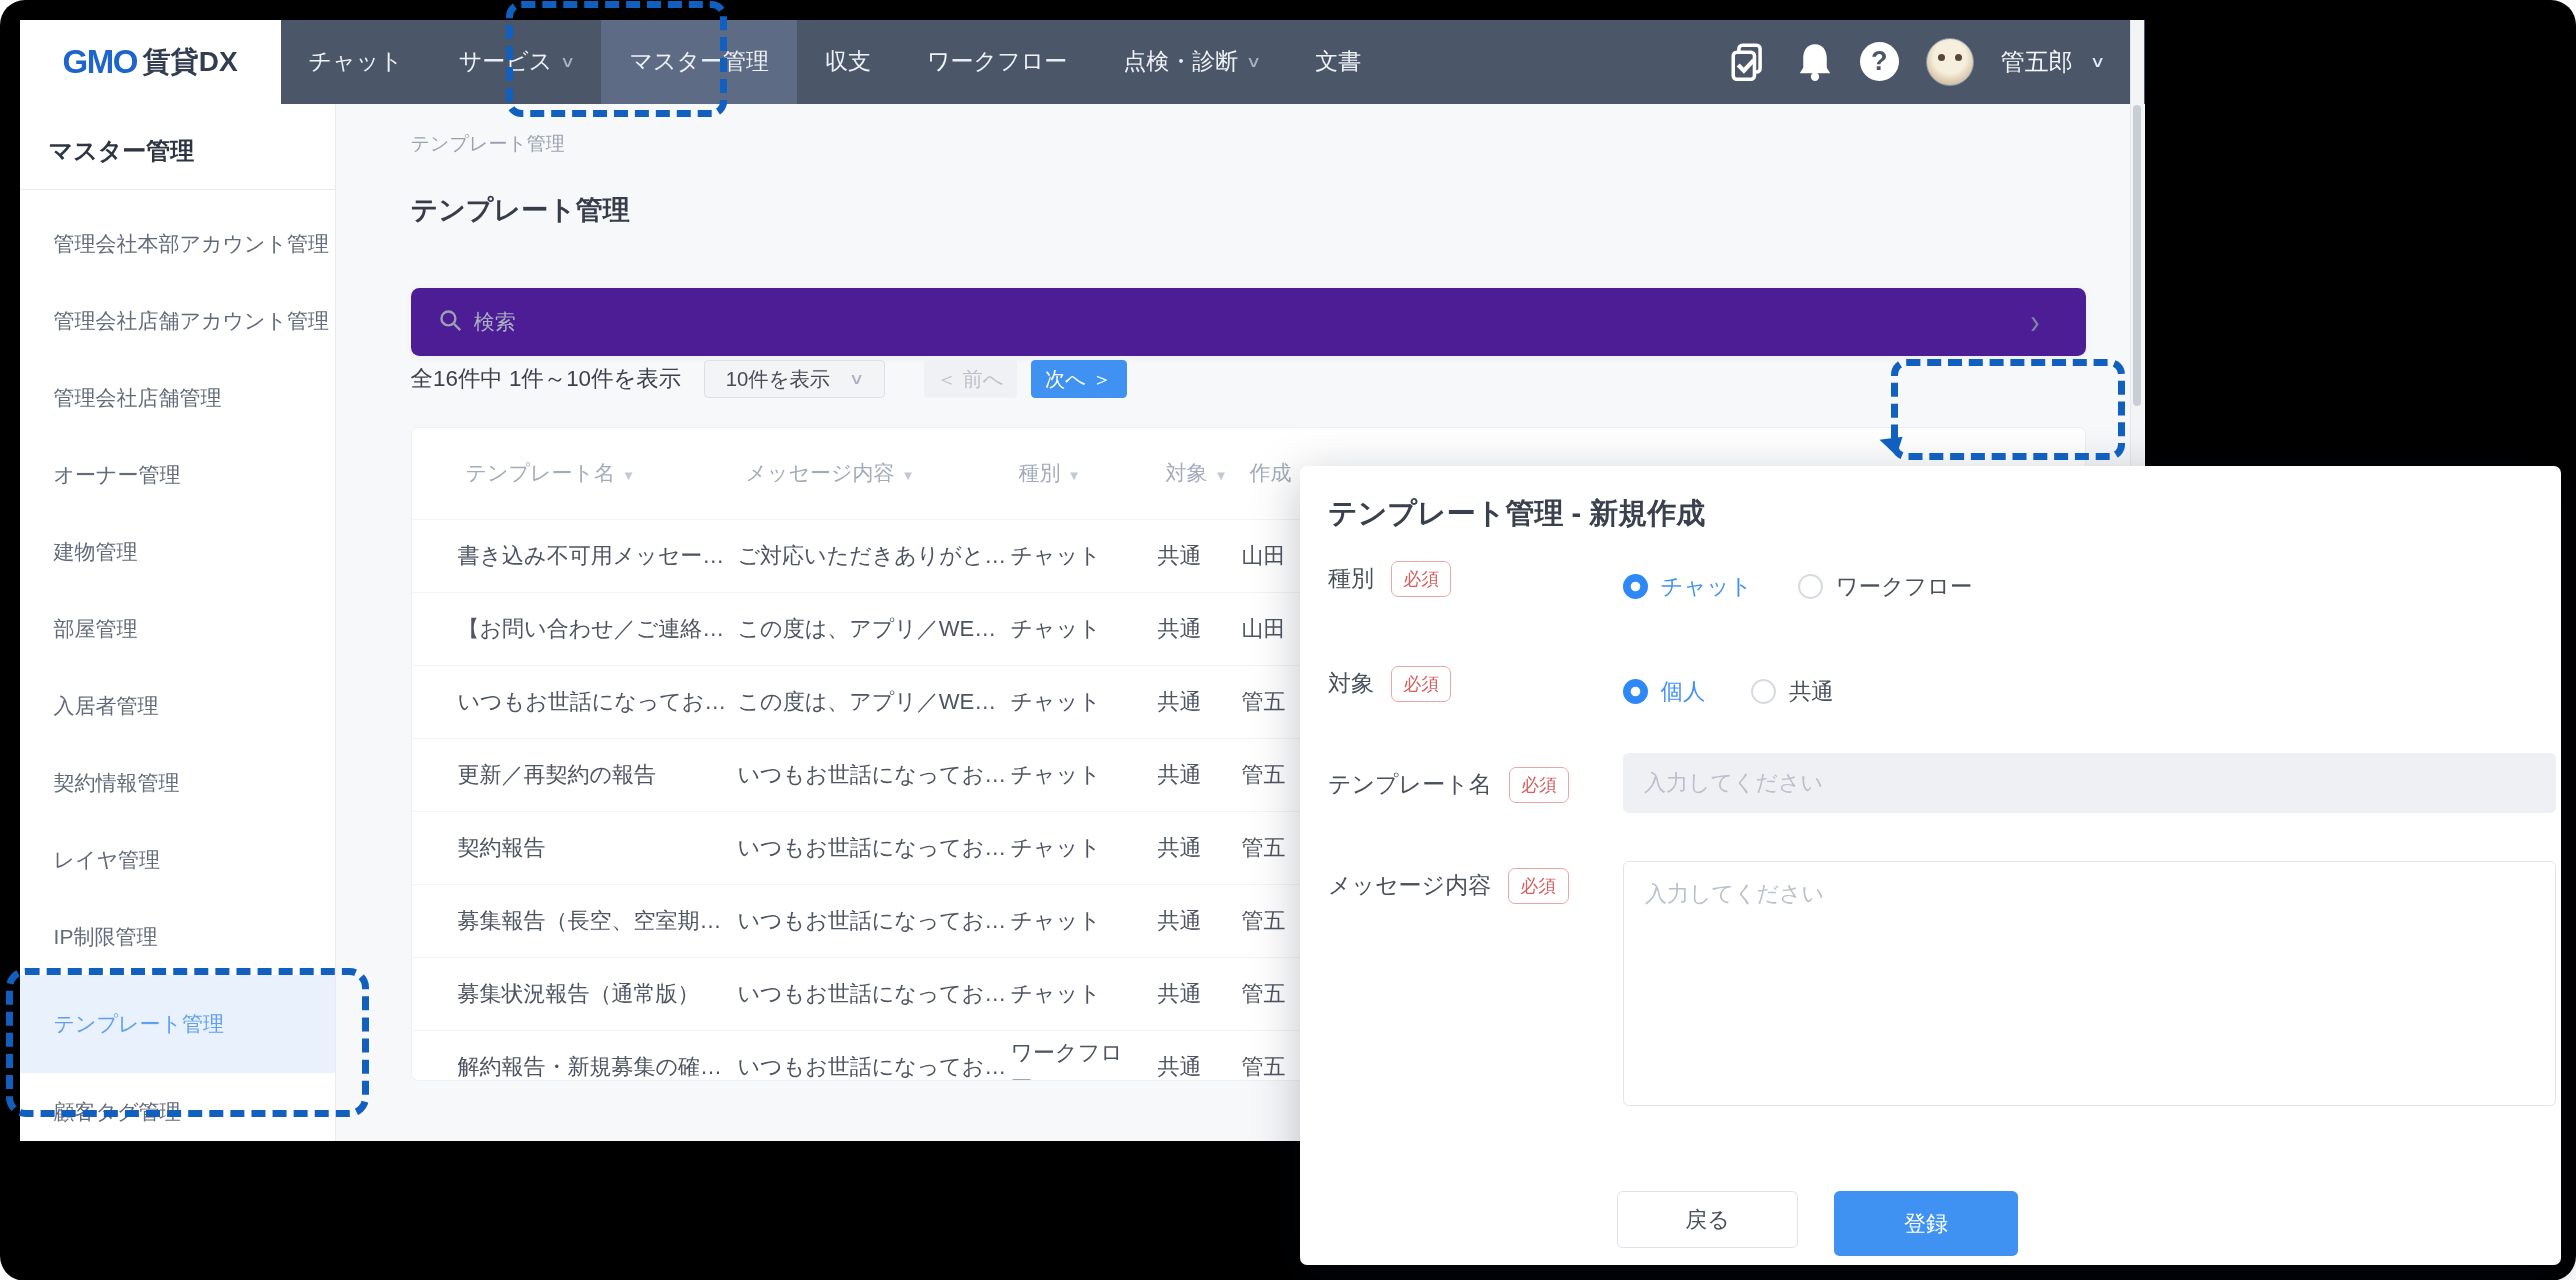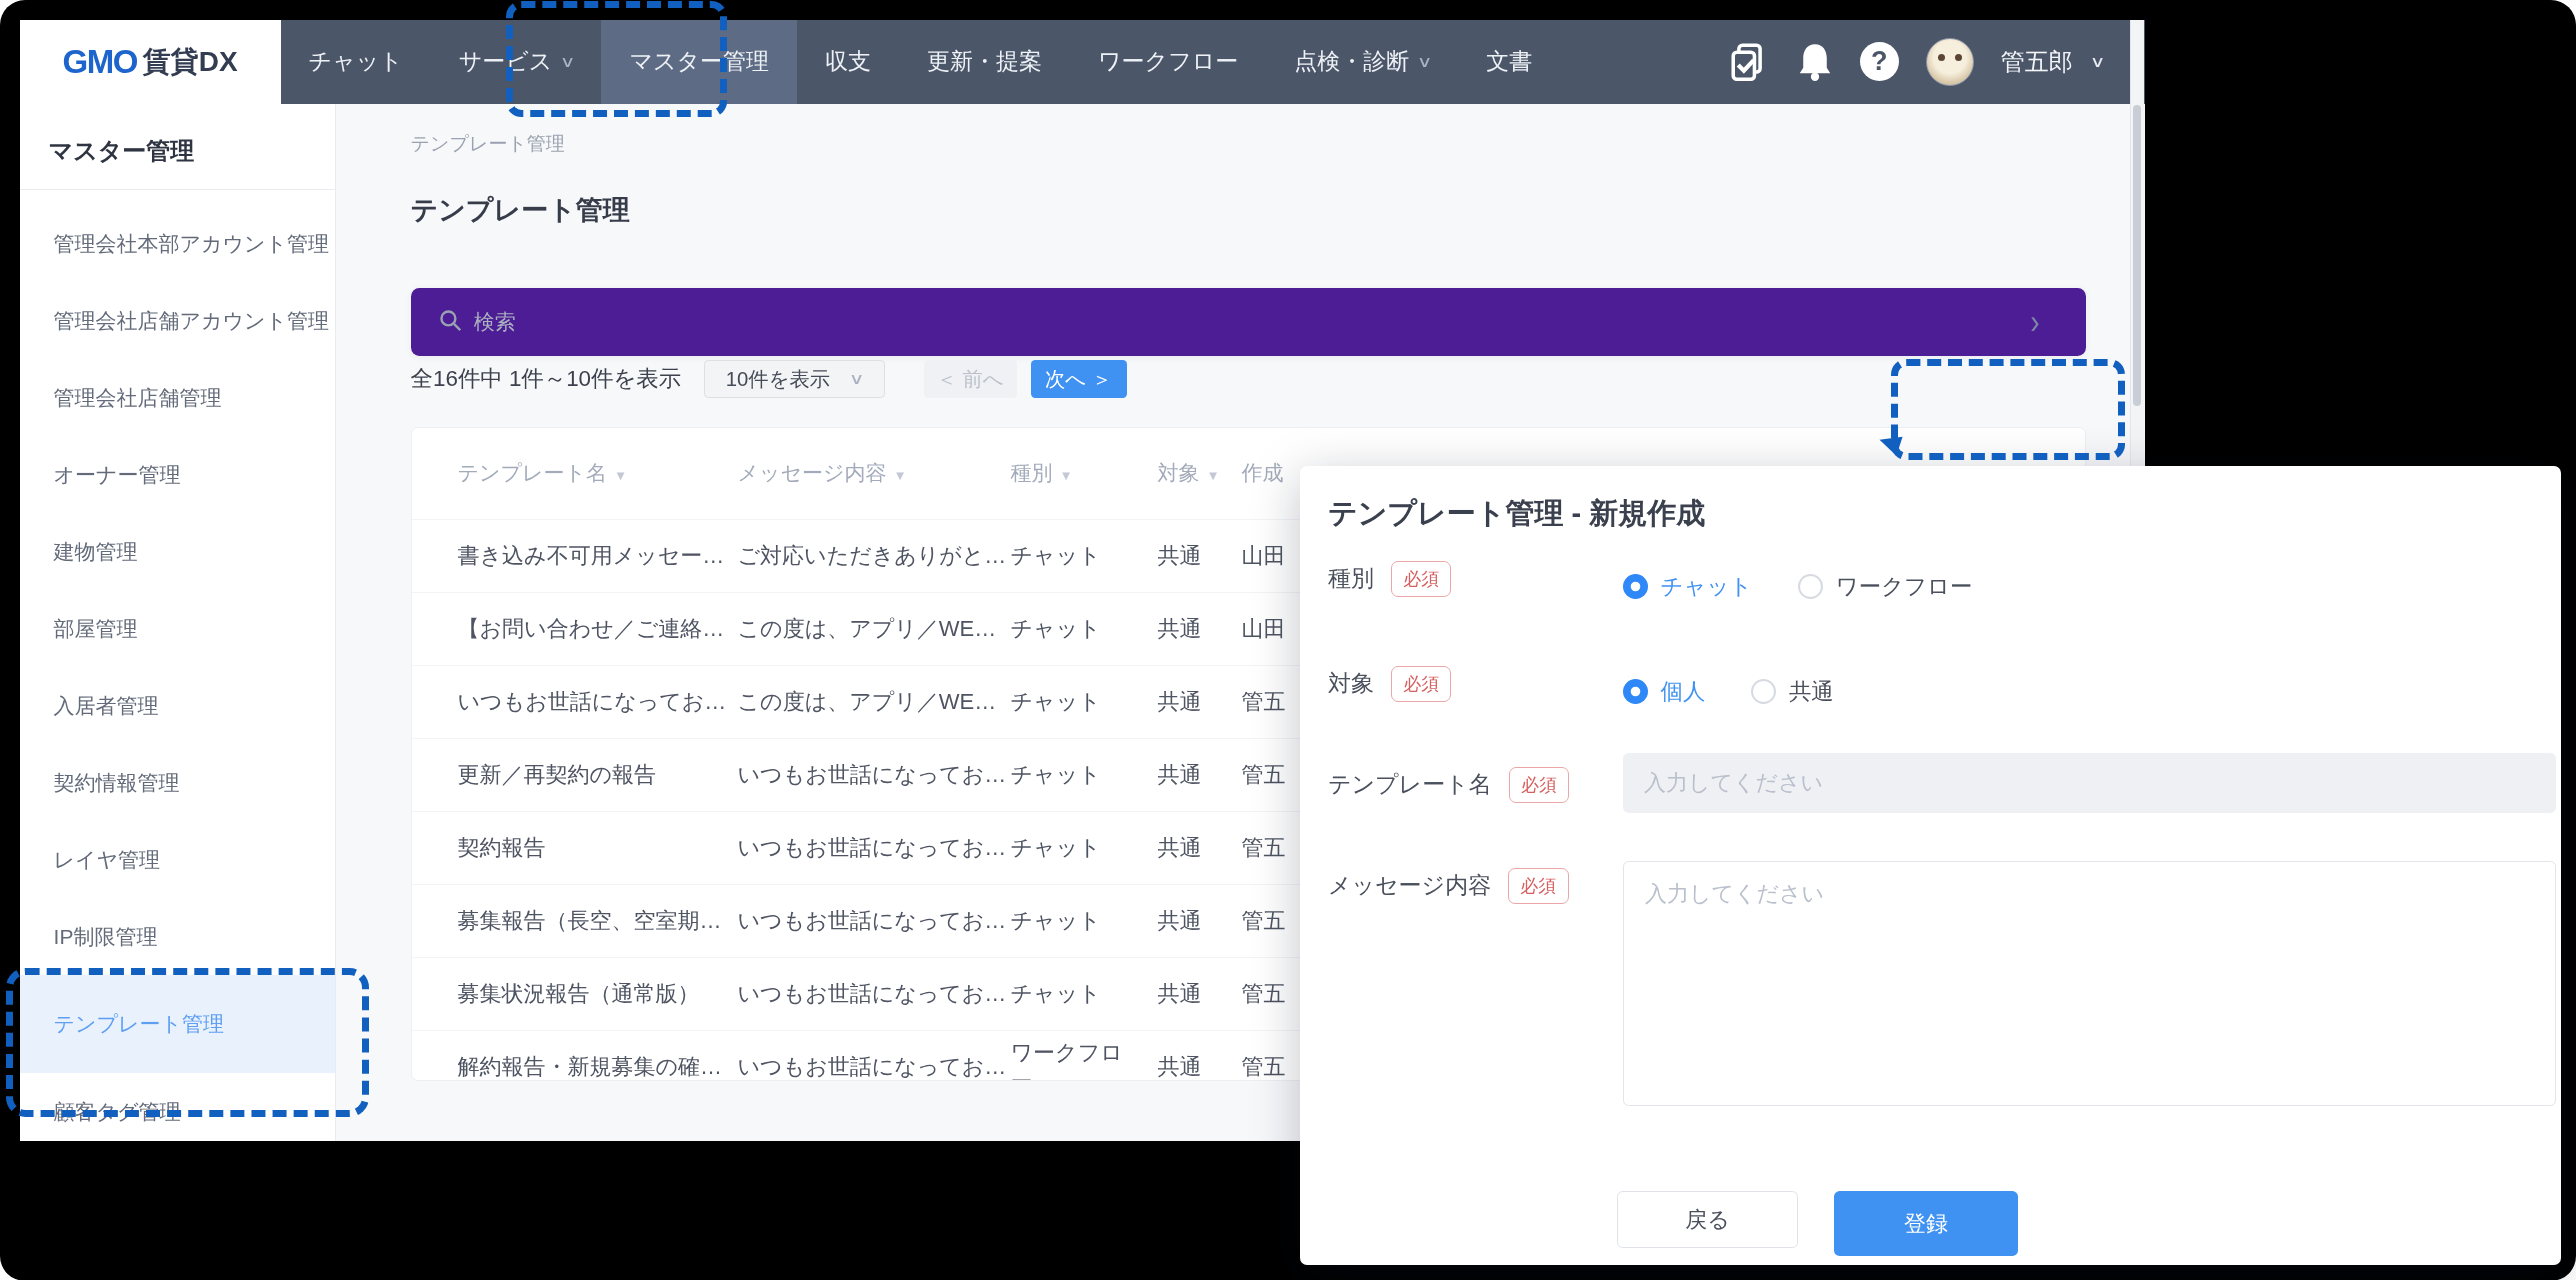--- a/index.html
+++ b/index.html
@@ -53,21 +53,21 @@
               border-radius:4.2px;display:flex;align-items:center;justify-content:center;gap:21px;font-size:20.3px;color:#454b57;cursor:pointer;}
   .pag-select .nav-chevron{color:#a9b0bf;margin:0;}
   .pag-prev{margin-left:39px;width:93px;height:38px;background:#f0f1f4;border:none;border-radius:4.2px;color:#bcc2cc;
             font-size:20.3px;cursor:default;font-family:inherit;}
   .pag-next{margin-left:14px;width:96px;height:38px;background:#3f91f2;border:none;border-radius:4.2px;color:#fff;
             font-size:20.3px;cursor:pointer;font-family:inherit;}
   
   .table-card{margin-top:29px;background:#fff;border:0.7px solid #edeff3;border-radius:7px;height:652px;overflow:hidden;}
   .t-row{display:grid;grid-template-columns:280px 273px 147px 84px 1fr;padding-left:46px;align-items:center;}
   .t-head{height:91px;}
-  .t-head .t-cell{font-size:21px;color:#a3abba;}
+  .t-head .t-cell{font-size:21px;color:#a3abba;margin-left:8px;}
   .sort-arrow{font-size:13.3px;color:#c3c9d4;margin-left:7px;}
   .t-body .t-row{height:72px;border-top:1.4px solid #f2f4f7;}
   .t-body .t-cell{font-size:22px;color:#4e5462;white-space:nowrap;overflow:hidden;}
   .t-cell.wrapcell{white-space:normal;line-height:29px;max-width:123px;}
   
   .scrollbar{position:absolute;right:0;top:19.6px;width:12.6px;height:1121px;background:#f3f4f6;border-left:0.7px solid #e4e6ea;}
   .scroll-thumb{position:absolute;left:2.1px;width:8.4px;top:85px;height:301px;background:#c9ced6;border-radius:4.9px;}
   
   .modal{position:absolute;left:1300px;top:466px;width:1261px;height:799px;background:#fff;border-radius:7px;
          box-shadow:0 11.2px 49px rgba(10,20,40,.25);}
@@ -119,23 +119,20 @@
           <span>サービス</span>
           <span class="nav-chevron">∨</span>
         </div>
         <div class="nav-item active">
           <span>マスター管理</span>
         </div>
         <div class="nav-item">
           <span>収支</span>
         </div>
         <div class="nav-item">
-          <span>更新・提案</span>
-        </div>
-        <div class="nav-item">
           <span>ワークフロー</span>
         </div>
         <div class="nav-item">
           <span>点検・診断</span>
           <span class="nav-chevron">∨</span>
         </div>
         <div class="nav-item">
           <span>文書</span>
         </div>
       </div>

